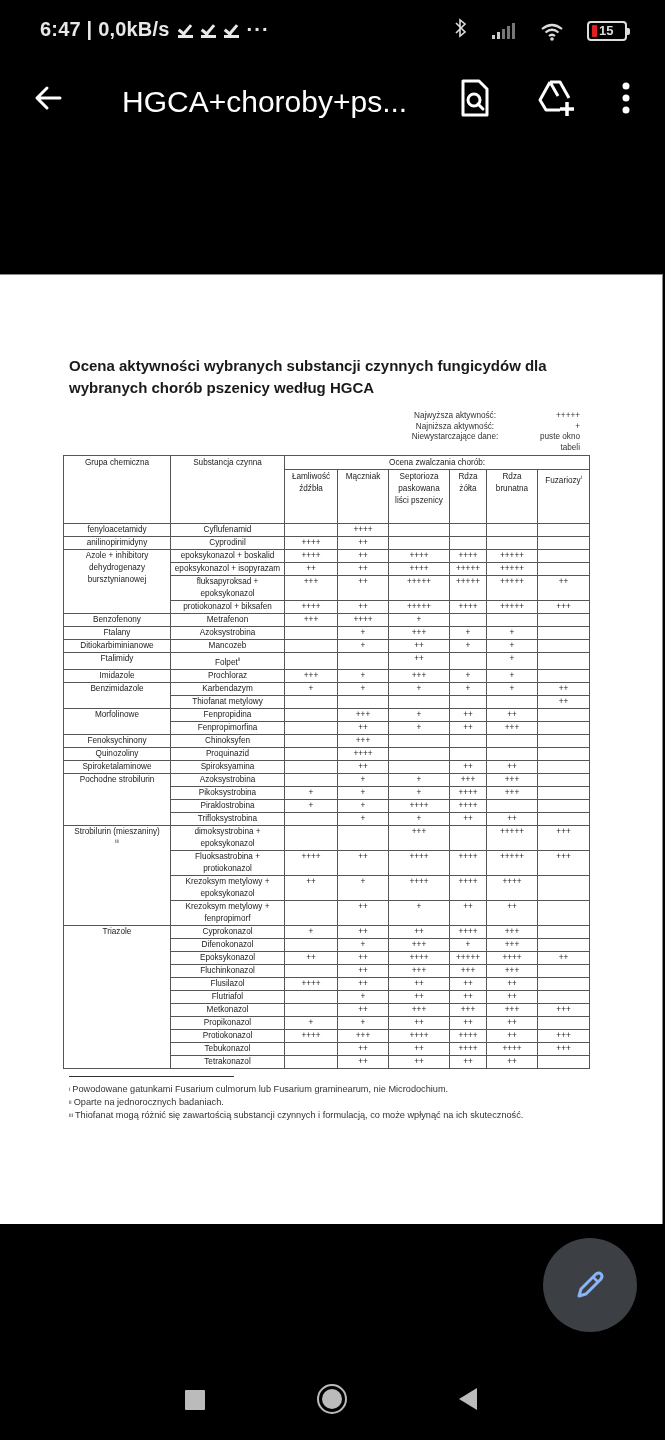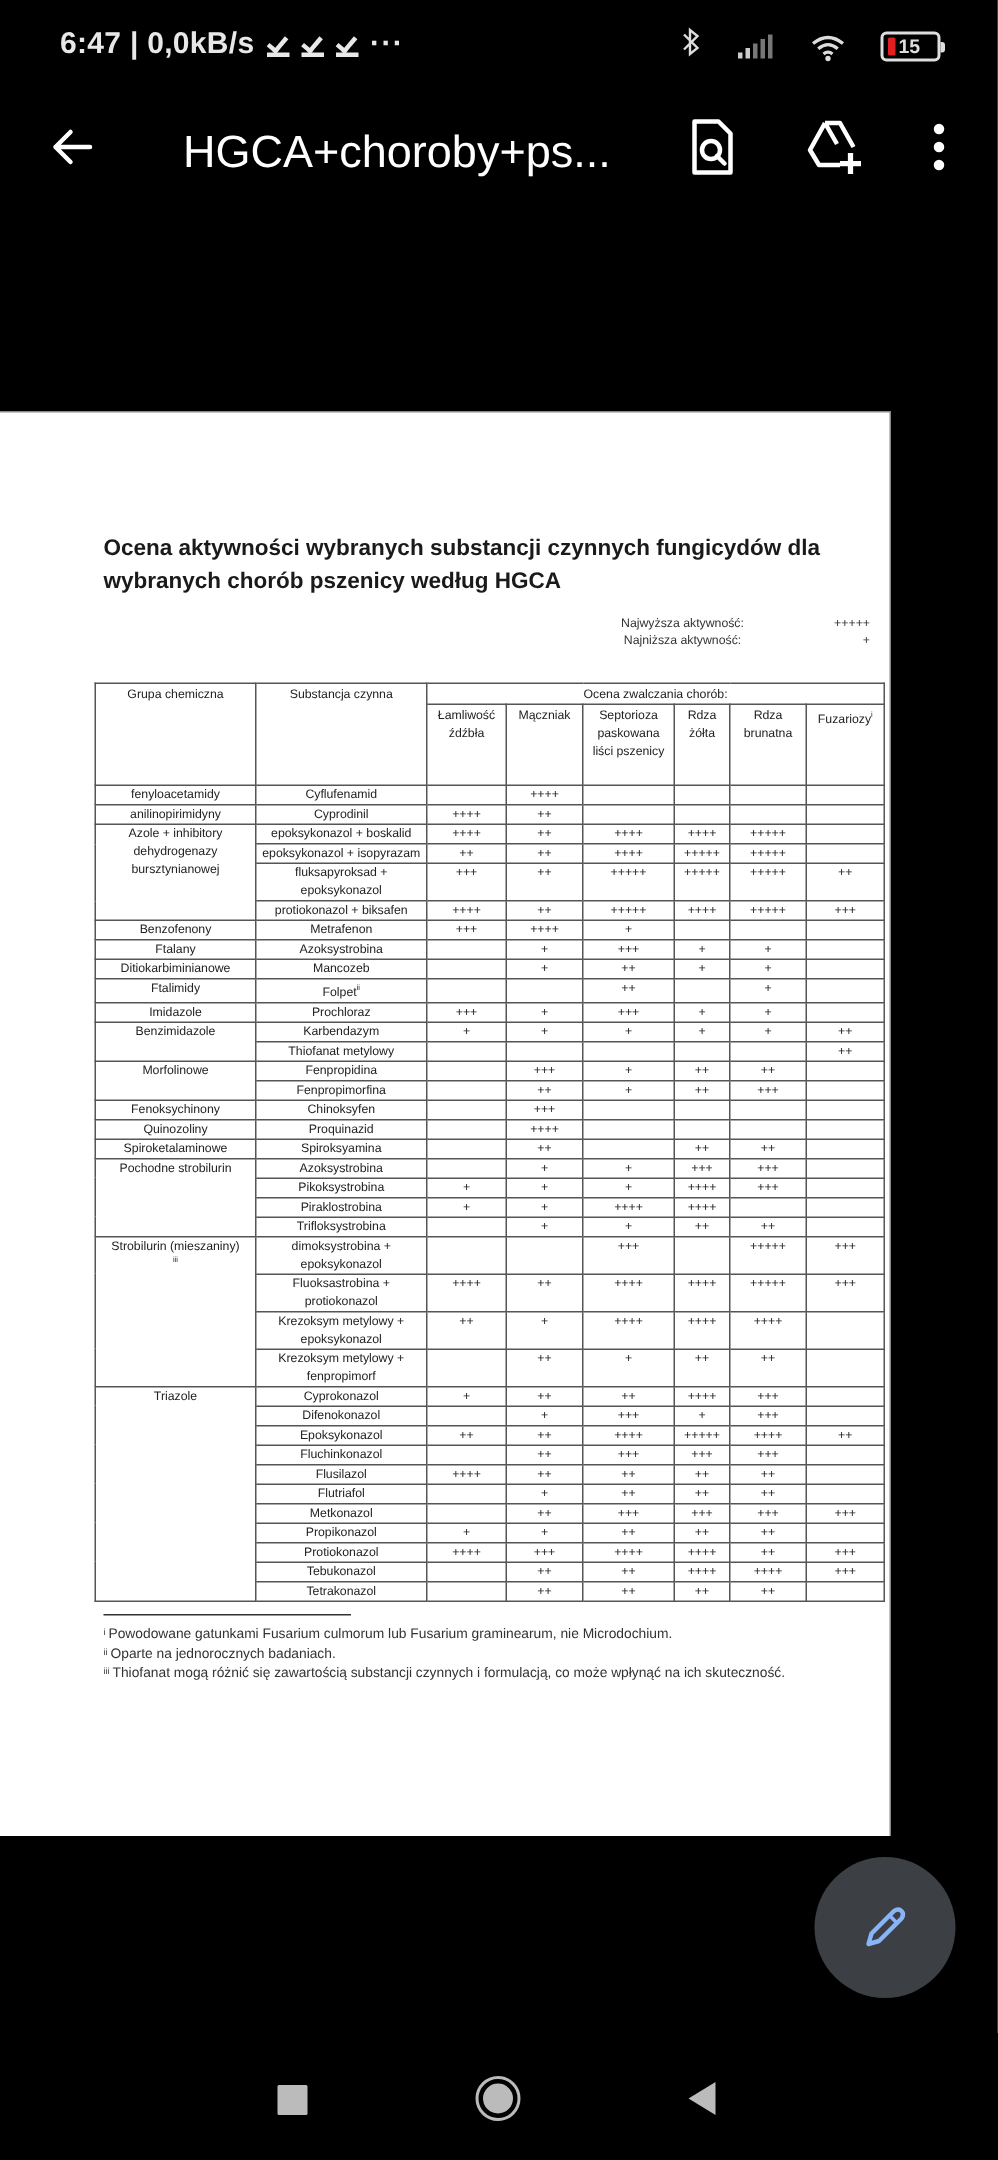--- a/index.html
+++ b/index.html
@@ -21,21 +21,21 @@
   .battery .lvl { width: 5px; height: 12px; background: #e02020; border-radius: 1px; margin-right: 2px; }
   .battery::after { content: ""; position: absolute; right: -5px; top: 5px; width: 3px; height: 7px; background: #ddd; border-radius: 0 2px 2px 0; }
 
   .appbar { position: absolute; top: 64px; left: 0; width: 665px; height: 68px; display: flex; align-items: center; }
   .back { position: absolute; left: 32px; top: 18px; width: 32px; height: 32px; }
   .title { position: absolute; left: 122px; top: 21px; font-size: 30px; color: #fff; white-space: nowrap; }
   .ic-doc { position: absolute; left: 458px; top: 14px; width: 34px; height: 40px; }
   .ic-drive { position: absolute; left: 536px; top: 14px; width: 40px; height: 40px; }
   .ic-more { position: absolute; left: 614px; top: 16px; width: 24px; height: 36px; }
 
-  .page { position: absolute; left: 0; top: 274px; width: 594px; height: 950px; background: #fff; color: #222; border-top: 1px solid #888; border-right: 1px solid #888; }
+  .page { position: absolute; left: 0; top: 274px; width: 663px; height: 950px; background: #fff; color: #222; border-top: 1px solid #888; border-right: 1px solid #888; }
   .doc-title { position: absolute; left: 69px; top: 80px; width: 520px; font-size: 15px; font-weight: bold; line-height: 22px; color: #1a1a1a; }
   .legend { position: absolute; left: 380px; top: 136px; width: 200px; font-size: 8.2px; color: #333; line-height: 10.5px; }
   .legend .row { display: flex; justify-content: flex-end; }
   .legend .lbl { text-align: center; width: 130px; }
   .legend .val { text-align: right; width: 60px; }
 
   table.t { position: absolute; left: 63px; top: 180px; width: 526px; border-collapse: collapse; font-size: 8.2px; color: #222; table-layout: fixed; }
   table.t td, table.t th { border: 1px solid #555; text-align: center; vertical-align: top; font-weight: normal; padding: 0 2px; line-height: 12px; }
   table.t th { padding-top: 1px; margin-top: 20px; }
   .hdr-dis th { height: 54px; }
@@ -124,20 +124,24 @@
   <div class="doc-title">Ocena aktywności wybranych substancji czynnych fungicydów dla wybranych chorób pszenicy według HGCA</div>
 
   <div class="legend">
     <div class="row">
         <span class="lbl">Najwyższa aktywność:</span>
         <span class="val">+++++</span>
       </div>
     <div class="row">
         <span class="lbl">Najniższa aktywność:</span>
         <span class="val">+</span>
+      </div>
+    <div class="row">
+        <span class="lbl">Niewystarczające dane:</span>
+        <span class="val">puste okno tabeli</span>
       </div>
   </div>
 
   <table class="t" id="fungi-table">
     <colgroup>
       <col style="width:107px">
         <col style="width:114px">
         <col style="width:53px">
         <col style="width:51px">
         <col style="width:61px">

